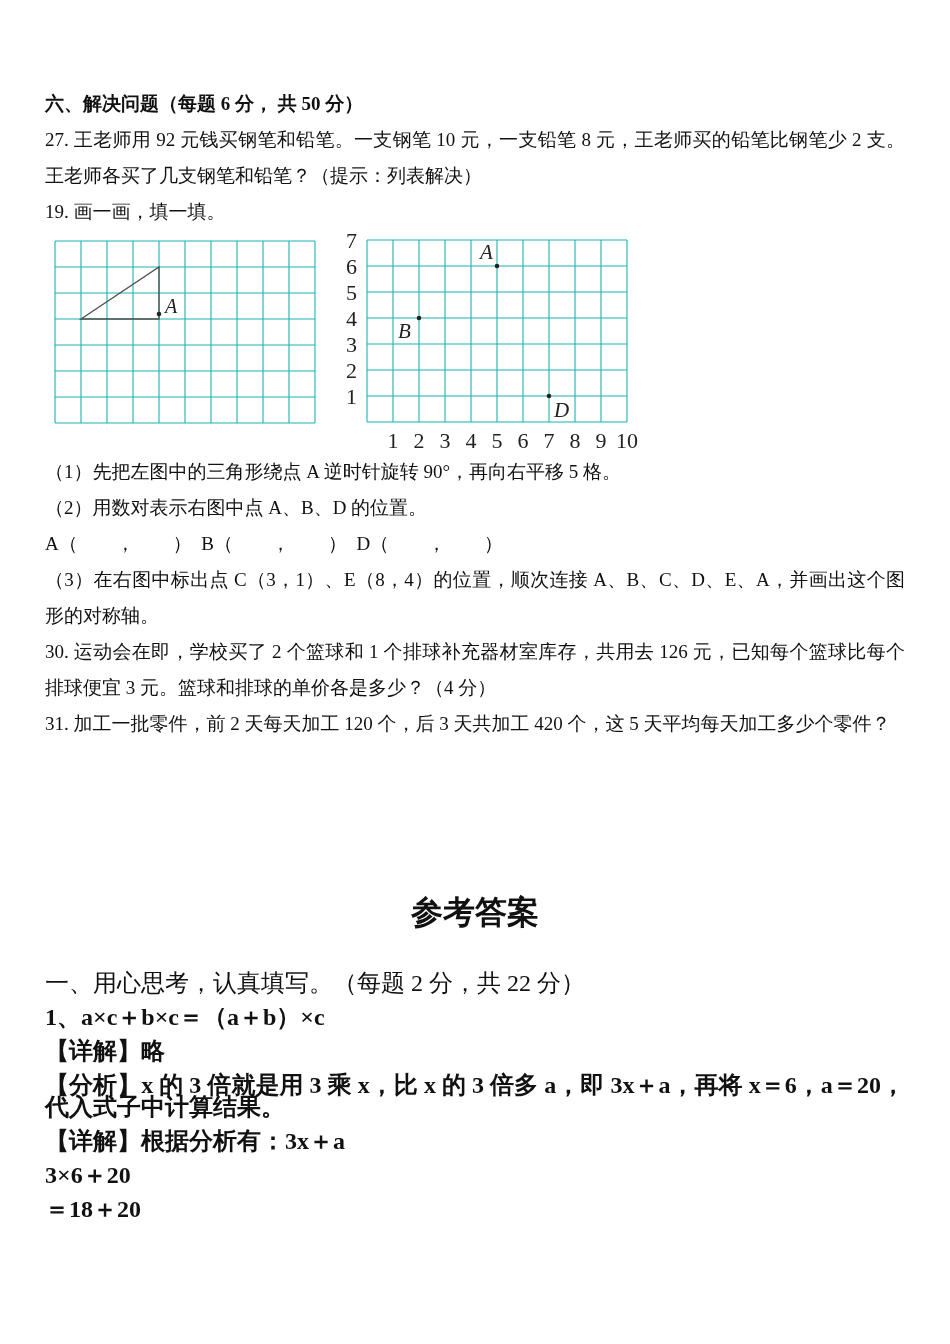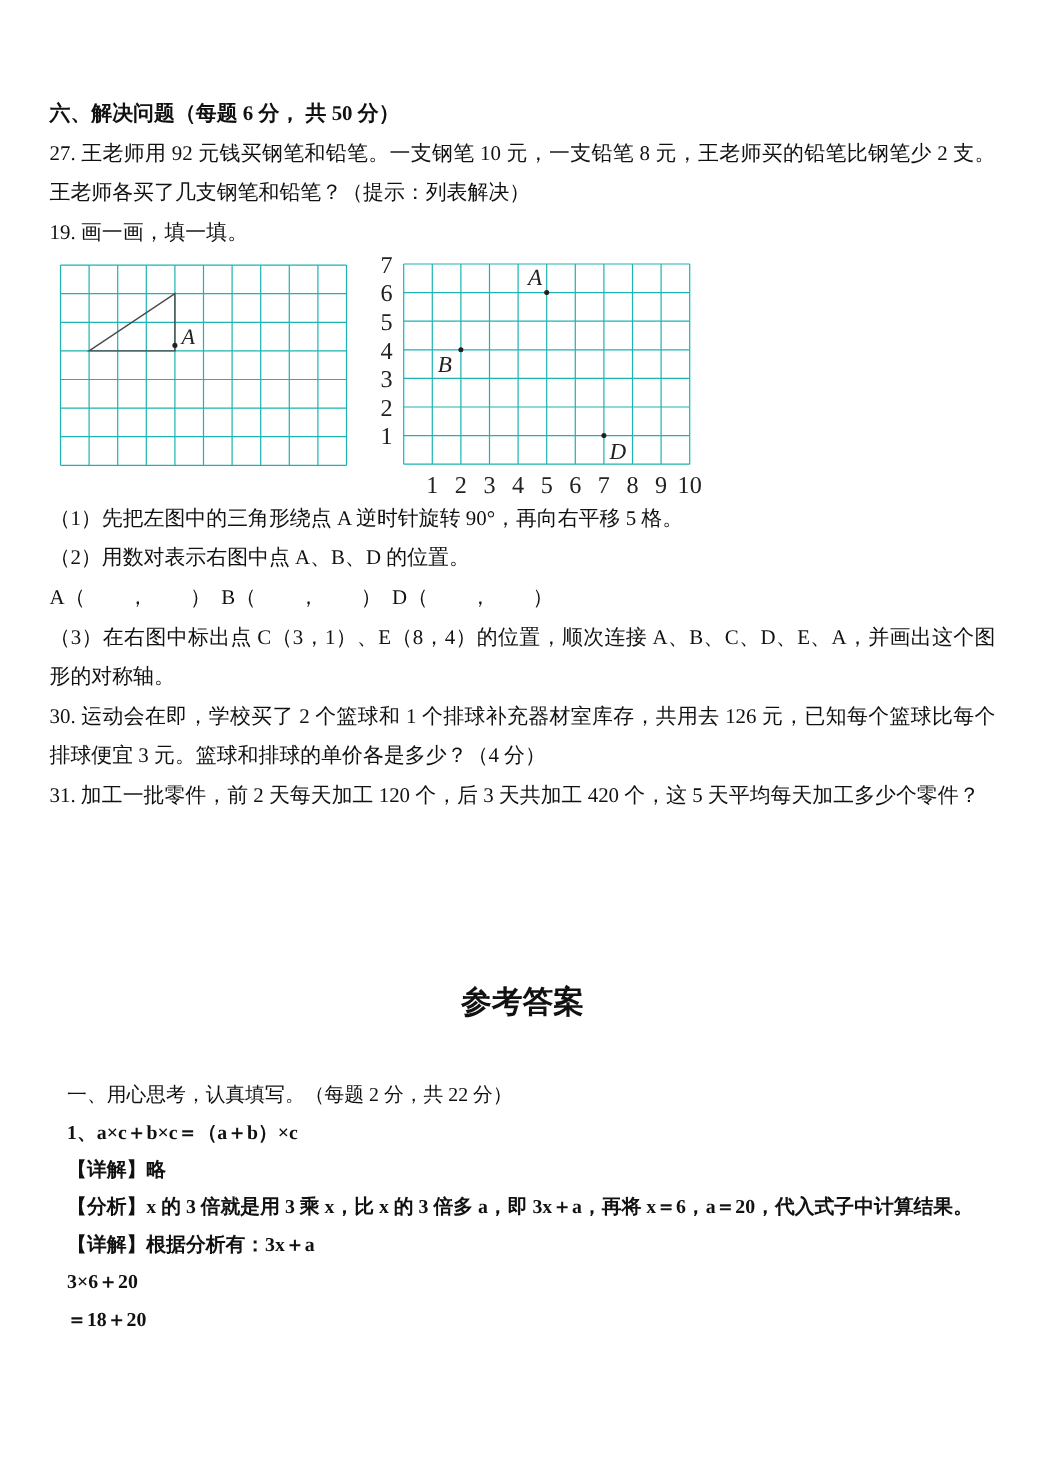--- a/index.html
+++ b/index.html
@@ -8,22 +8,22 @@
   .page { width: 950px; min-height: 1344px; padding: 86px 45px 60px 45px; background: #fff; }
 
   p.txt { margin: 0; font-size: 19px; line-height: 36px; text-align: justify; }
   .b { font-weight: bold; }
   .blanks { white-space: pre-wrap; }
 
   .figures { display: flex; align-items: flex-start; gap: 14px; margin: 2px 0 0 8px; }
   #fig-left { margin-top: 7px; }
   svg text { font-family: "Liberation Serif", "DejaVu Serif", serif; }
 
-  .ans-title { font-size: 28px; font-weight: bold; text-align: center; margin: 150px 0 52px 0; line-height: 40px; }
-  p.ans { margin: 0 0 12px 16px; font-size: 18px; line-height: 22px; text-align: justify; }
+  .ans-title { font-size: 32px; font-weight: bold; text-align: center; margin: 150px 0 40px 0; line-height: 40px; }
+  p.ans { margin: 0 0 12px 0; font-size: 24px; line-height: 22px; text-align: justify; }
 </style>
 </head>
 <body>
 
 <div class="page">
 
   <p class="txt b">六、解决问题（每题 6 分， 共 50 分）</p>
   <p class="txt">27. 王老师用 92 元钱买钢笔和铅笔。一支钢笔 10 元，一支铅笔 8 元，王老师买的铅笔比钢笔少 2 支。王老师各买了几支钢笔和铅笔？（提示：列表解决）</p>
   <p class="txt">19. 画一画，填一填。</p>
 

